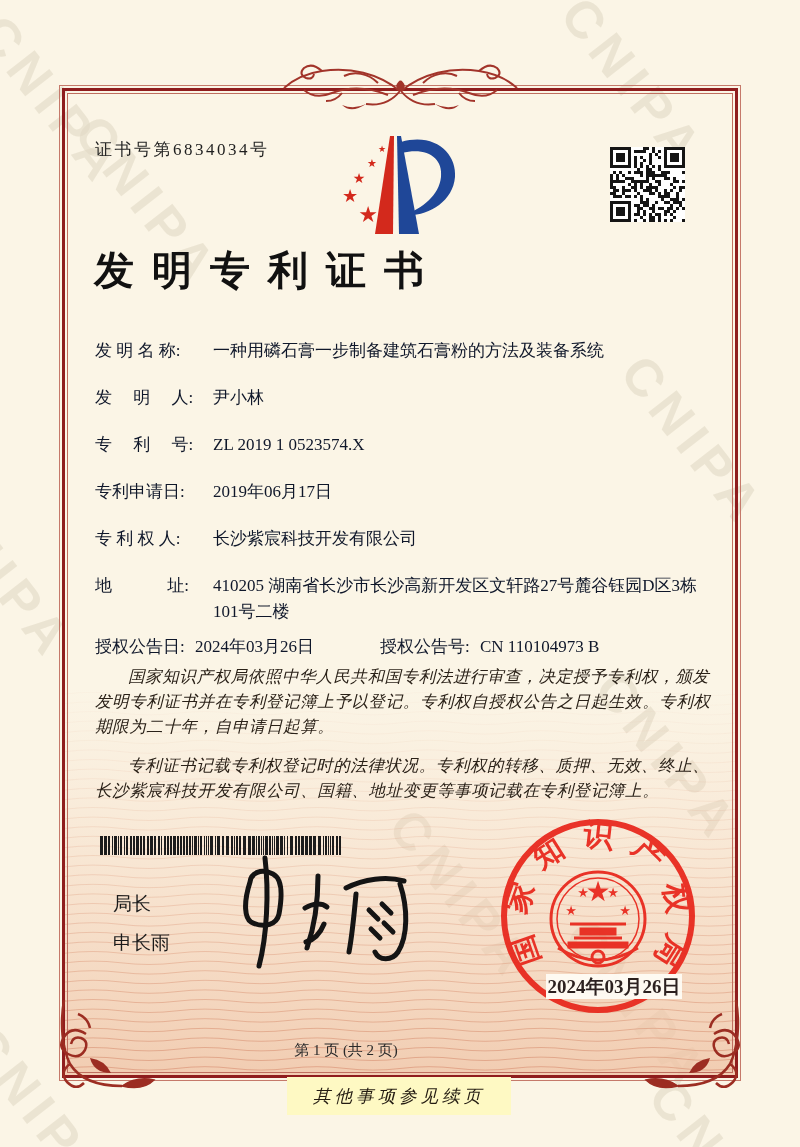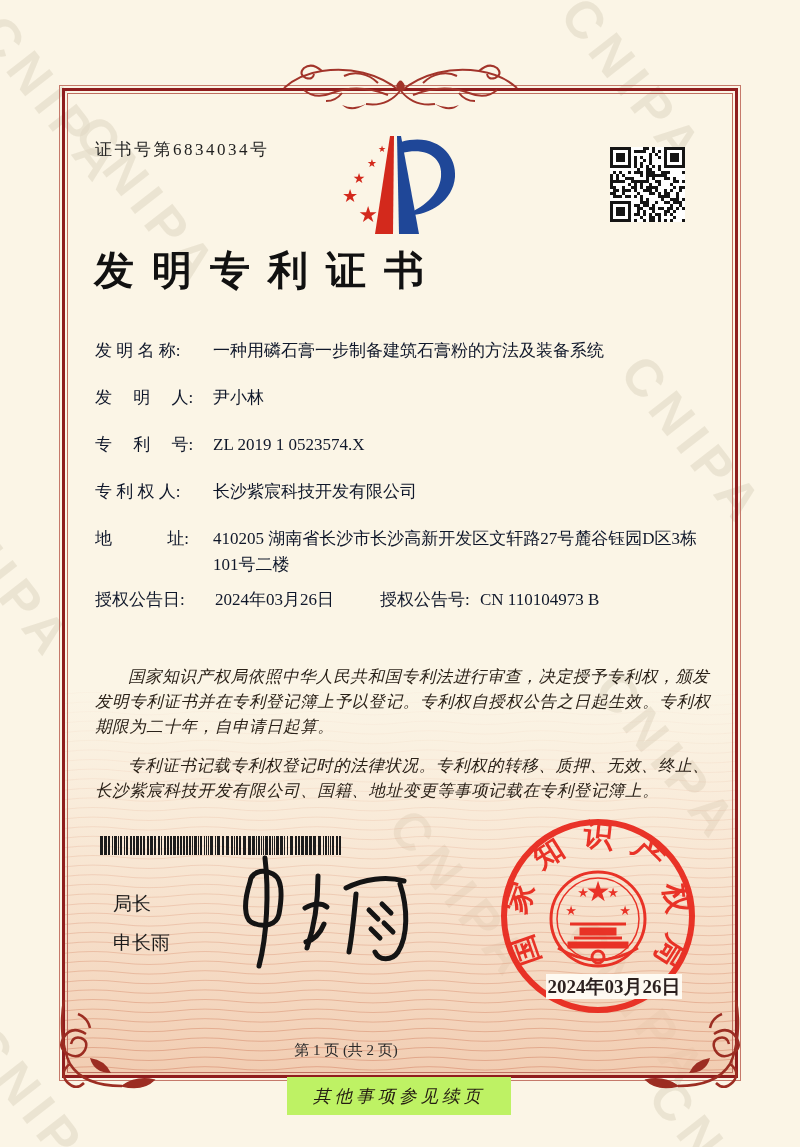--- a/index.html
+++ b/index.html
@@ -21,34 +21,34 @@
   .cert-no{position:absolute;left:95px;top:138px;z-index:3;font-size:17px;letter-spacing:2.5px;color:#1f1f1f;}
   .logo{position:absolute;left:335px;top:130px;z-index:3;}
   .qr{position:absolute;left:610px;top:147px;z-index:3;}
   .title{position:absolute;left:76px;top:243px;width:676px;z-index:3;text-align:left;
          font-size:40px;font-weight:600;letter-spacing:18px;color:#111;text-indent:18px;}
   .fields{position:absolute;left:95px;top:338px;width:618px;z-index:3;font-size:17px;line-height:26px;color:#0f172a;}
   .frow{display:flex;margin-bottom:21px;}
   .flabel{flex:none;width:118px;white-space:pre;}
   .fvalue{flex:1;}
   .grant-row{display:flex;margin-top:1px;}
-  .grant-left{width:285px;display:flex;gap:20px;}
+  .grant-left{width:285px;display:flex;}
   .grant-right{display:flex;}
   .glabel{white-space:pre;margin-right:6px;}
   .paras{position:absolute;left:95px;top:664px;width:618px;z-index:3;
          font-style:italic;font-size:16.5px;line-height:25px;letter-spacing:.6px;color:#2a2118;}
   .paras p{margin:0 0 14px 0;text-indent:2em;}
   .barcode{position:absolute;left:100px;top:836px;z-index:3;}
   .signer{position:absolute;left:113px;top:891px;z-index:3;
           font-family:"Liberation Sans","DejaVu Sans",sans-serif;font-size:19px;color:#1a1a1a;}
   .signer div{margin-bottom:13px;}
   .signature{position:absolute;left:228px;top:852px;z-index:3;}
   .seal{position:absolute;left:498px;top:816px;z-index:4;}
   .page-ind{position:absolute;left:62px;top:1041px;width:568px;z-index:3;text-align:center;font-size:15px;color:#2a2a2a;}
-  .cont-note{position:absolute;left:287px;top:1077px;z-index:3;background:#bef264;
+  .cont-note{position:absolute;left:287px;top:1077px;z-index:3;background:#fef9c3;
              padding:7px 26px;font-style:italic;font-size:17.5px;letter-spacing:4px;color:#241c12;}
 </style>
 </head>
 <body>
 
 <div class="page">
 
   <div class="wm-layer" id="wm-layer">
       <div class="wm" style="left: 14px; top: 4px;">CNIPA</div>
       <div class="wm" style="left: 596px; top: -14px;">CNIPA</div>
@@ -465,20 +465,24 @@
     </div>
     <div class="frow">
       <div class="flabel">发　 明 　人: </div>
       <div class="fvalue">尹小林</div>
     </div>
     <div class="frow">
       <div class="flabel">专 　利　 号: </div>
       <div class="fvalue">ZL 2019 1 0523574.X</div>
     </div>
     <div class="frow">
+      <div class="flabel">专利申请日: </div>
+      <div class="fvalue">2019年06月17日</div>
+    </div>
+    <div class="frow">
       <div class="flabel">专 利 权 人: </div>
       <div class="fvalue">长沙紫宸科技开发有限公司</div>
     </div>
     <div class="frow" style="margin-bottom:9px;">
       <div class="flabel">地　 　　址: </div>
       <div class="fvalue">410205 湖南省长沙市长沙高新开发区文轩路27号麓谷钰园D区3栋101号二楼</div>
     </div>
     <div class="grant-row">
       <div class="grant-left">
         <span class="glabel">授权公告日: </span>

